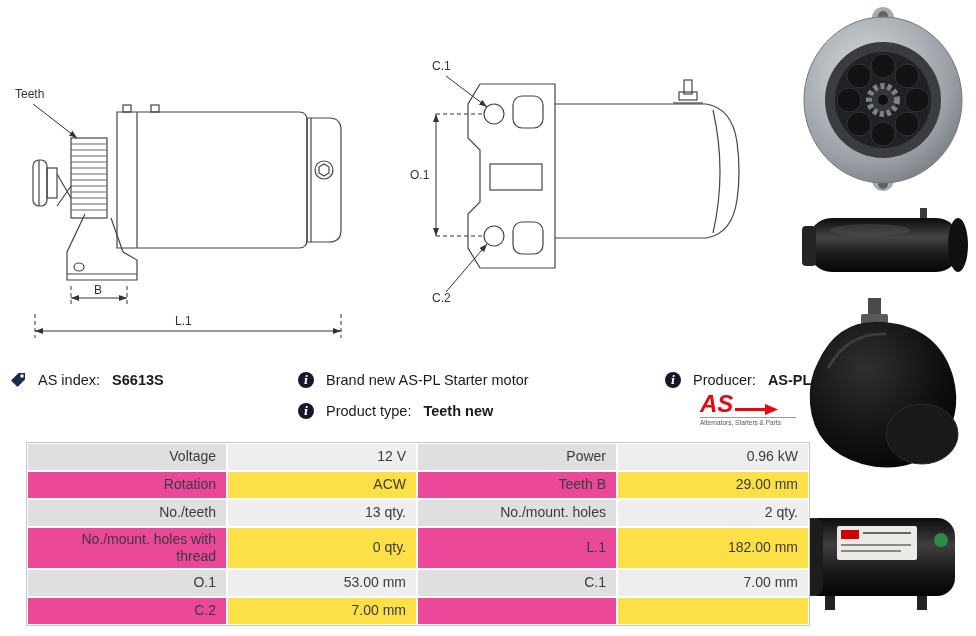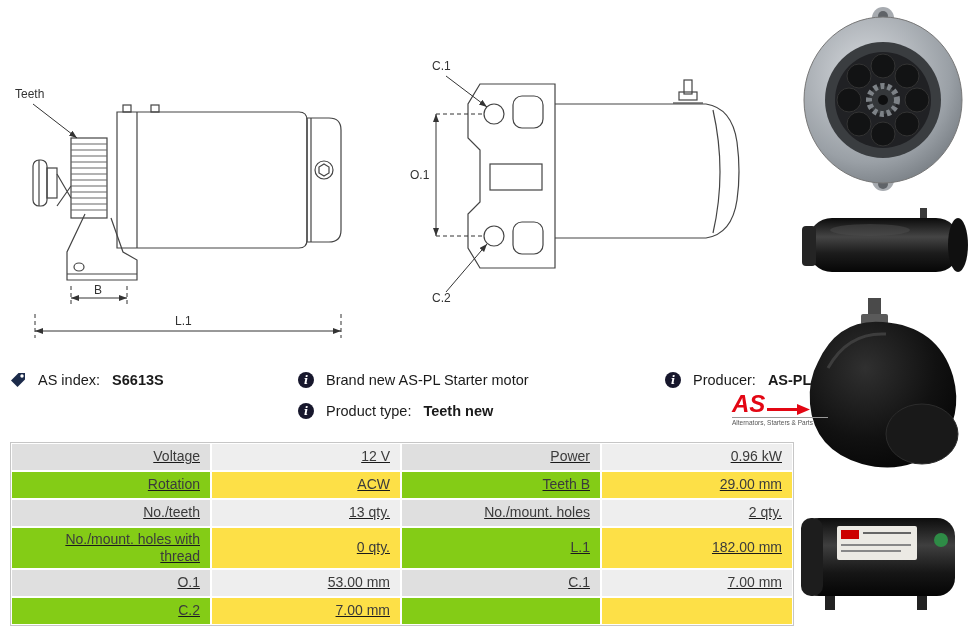--- a/index.html
+++ b/index.html
@@ -9,35 +9,35 @@
   .abs{position:absolute;}
 
   
   .irow{display:flex;align-items:center;gap:12px;height:24px;font-size:14.5px;margin-bottom:7px;}
   .bold{font-weight:bold;}
   .redline{color:#e30613;font-weight:bold;letter-spacing:.2px;}
   .iico{display:inline-flex;width:16px;height:16px;border-radius:50%;background:#17172c;color:#fff;
         align-items:center;justify-content:center;font:italic bold 11px "DejaVu Serif",serif;flex:0 0 16px;}
 
   
-  .logo{position:absolute;left:732px;top:393px;width:96px;}
+  .logo{position:absolute;left:700px;top:393px;width:96px;}
   .logo-top{display:flex;align-items:flex-end;gap:2px;}
   .logo-as{font-style:italic;font-weight:bold;font-size:24px;color:#e30613;line-height:22px;}
   .logo-tag{border-top:1px solid #999;margin-top:2px;padding-top:1px;font-size:6.5px;color:#555;white-space:nowrap;}
 
   
-  .spec-table{position:absolute;left:10px;top:442px;width:782px;display:grid;
+  .spec-table{position:absolute;left:26px;top:442px;width:782px;display:grid;
               grid-template-columns:200px 190px 200px 192px;
               grid-template-rows:28px 28px 28px 42px 28px 28px;
-              border:1px solid #c6c6c6;box-sizing:content-box;text-decoration:underline;}
+              border:1px solid #c6c6c6;box-sizing:content-box;}
   .cell{display:flex;align-items:center;justify-content:flex-end;text-align:right;
         padding:0 10px;font-size:14px;color:#3b3b3b;border:1px solid #fff;
         box-sizing:border-box;line-height:1.25;}
   .lblA{background:#dfdfdf;} .valA{background:#eeeeee;}
-  .lblB{background:#84cc16;} .valB{background:#fde047;}
+  .lblB{background:#ec4899;} .valB{background:#fde047;}
 </style>
 </head>
 <body>
 
 <div class="page">
 
   <svg class="abs" style="left:5px;top:48px" width="370" height="300" viewBox="0 0 370 300">
     <defs>
       <marker id="m1" markerWidth="9" markerHeight="8" refX="8" refY="3" orient="auto-start-reverse">
         <path d="M0,0 L8,3 L0,6 Z" fill="#333"></path>

